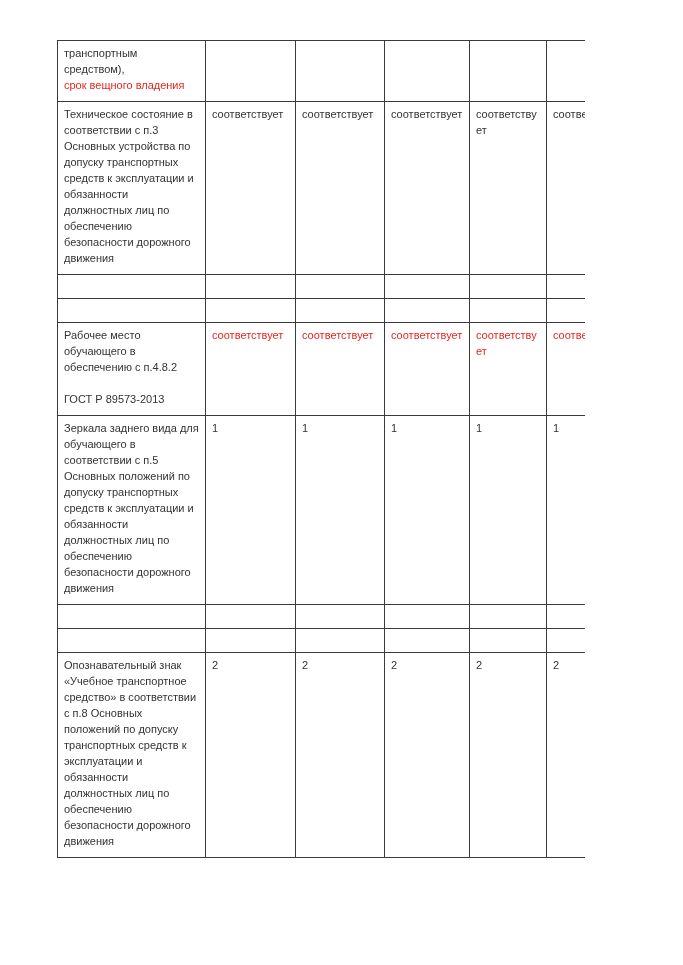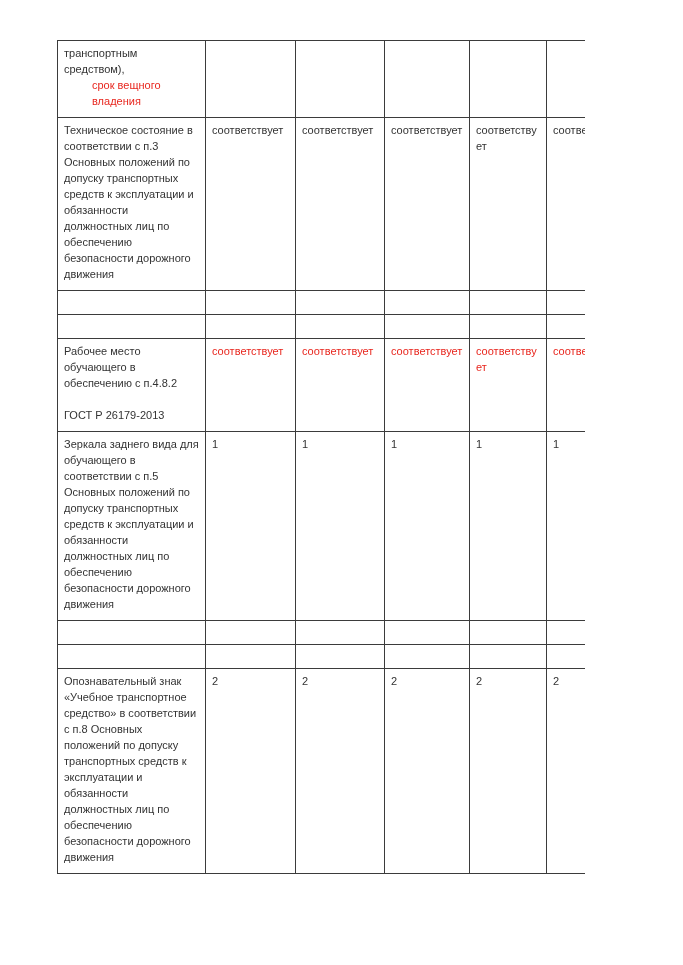--- a/index.html
+++ b/index.html
@@ -28,21 +28,21 @@
     border: 1px solid #3b3b3b;
     vertical-align: top;
     padding: 4px 6px 8px 6px;
     font-size: 11px;
     line-height: 16px;
     color: #333333;
     word-wrap: break-word;
   }
   tr.empty-row td { height: 24px; padding: 2px 6px; }
   .para { min-height: 16px; }
-  .red { color: #e8261e; margin-left: 28px; }
+  .red { color: #e8261e; }
   td.value-cell.red { color: #e8261e; }
   td.value-cell.dash { color: #e8261e; letter-spacing: -2px; font-weight: 400; }
   sup { font-size: 8px; line-height: 0; vertical-align: super; }
 </style>
 </head>
 <body>
 
 <div class="page">
   <div class="doc-content">
 
@@ -62,21 +62,21 @@
               <div class="para red">срок вещного владения</div>
             </td>
             <td class="value-cell"></td>
             <td class="value-cell"></td>
             <td class="value-cell"></td>
             <td class="value-cell"></td>
             <td class="value-cell"></td>
           </tr>
           <tr>
             <td class="label-cell">
-              <div class="para">Техническое состояние  в соответствии с п.3 Основных положений по допуску транспортных средств к эксплуатации и обязанности должностных лиц по обеспечению безопасности дорожного движения</div>
+              <div class="para">Техническое состояние  в соответствии с п.3 Основных устройства по допуску транспортных средств к эксплуатации и обязанности должностных лиц по обеспечению безопасности дорожного движения</div>
             </td>
             <td class="value-cell">соответствует</td>
             <td class="value-cell">соответствует</td>
             <td class="value-cell">соответствует</td>
             <td class="value-cell">соответствует</td>
             <td class="value-cell">соответствует</td>
           </tr>
           <tr class="empty-row">
             <td class="label-cell"></td>
             <td class="value-cell"></td>
@@ -90,21 +90,21 @@
             <td class="value-cell"></td>
             <td class="value-cell"></td>
             <td class="value-cell"></td>
             <td class="value-cell"></td>
             <td class="value-cell"></td>
           </tr>
           <tr>
             <td class="label-cell">
               <div class="para">Рабочее место обучающего в обеспечению с п.4.8.2</div>
               <div class="para">&nbsp;</div>
-              <div class="para">ГОСТ Р 26179-2013</div>
+              <div class="para">ГОСТ Р 89573-2013</div>
             </td>
             <td class="value-cell red">соответствует</td>
             <td class="value-cell red">соответствует</td>
             <td class="value-cell red">соответствует</td>
             <td class="value-cell red">соответствует</td>
             <td class="value-cell red">соответствует</td>
           </tr>
           <tr>
             <td class="label-cell">
               <div class="para">Зеркала заднего вида для обучающего в соответствии с п.5 Основных положений по допуску транспортных средств к эксплуатации и обязанности должностных лиц по обеспечению безопасности дорожного движения</div>

